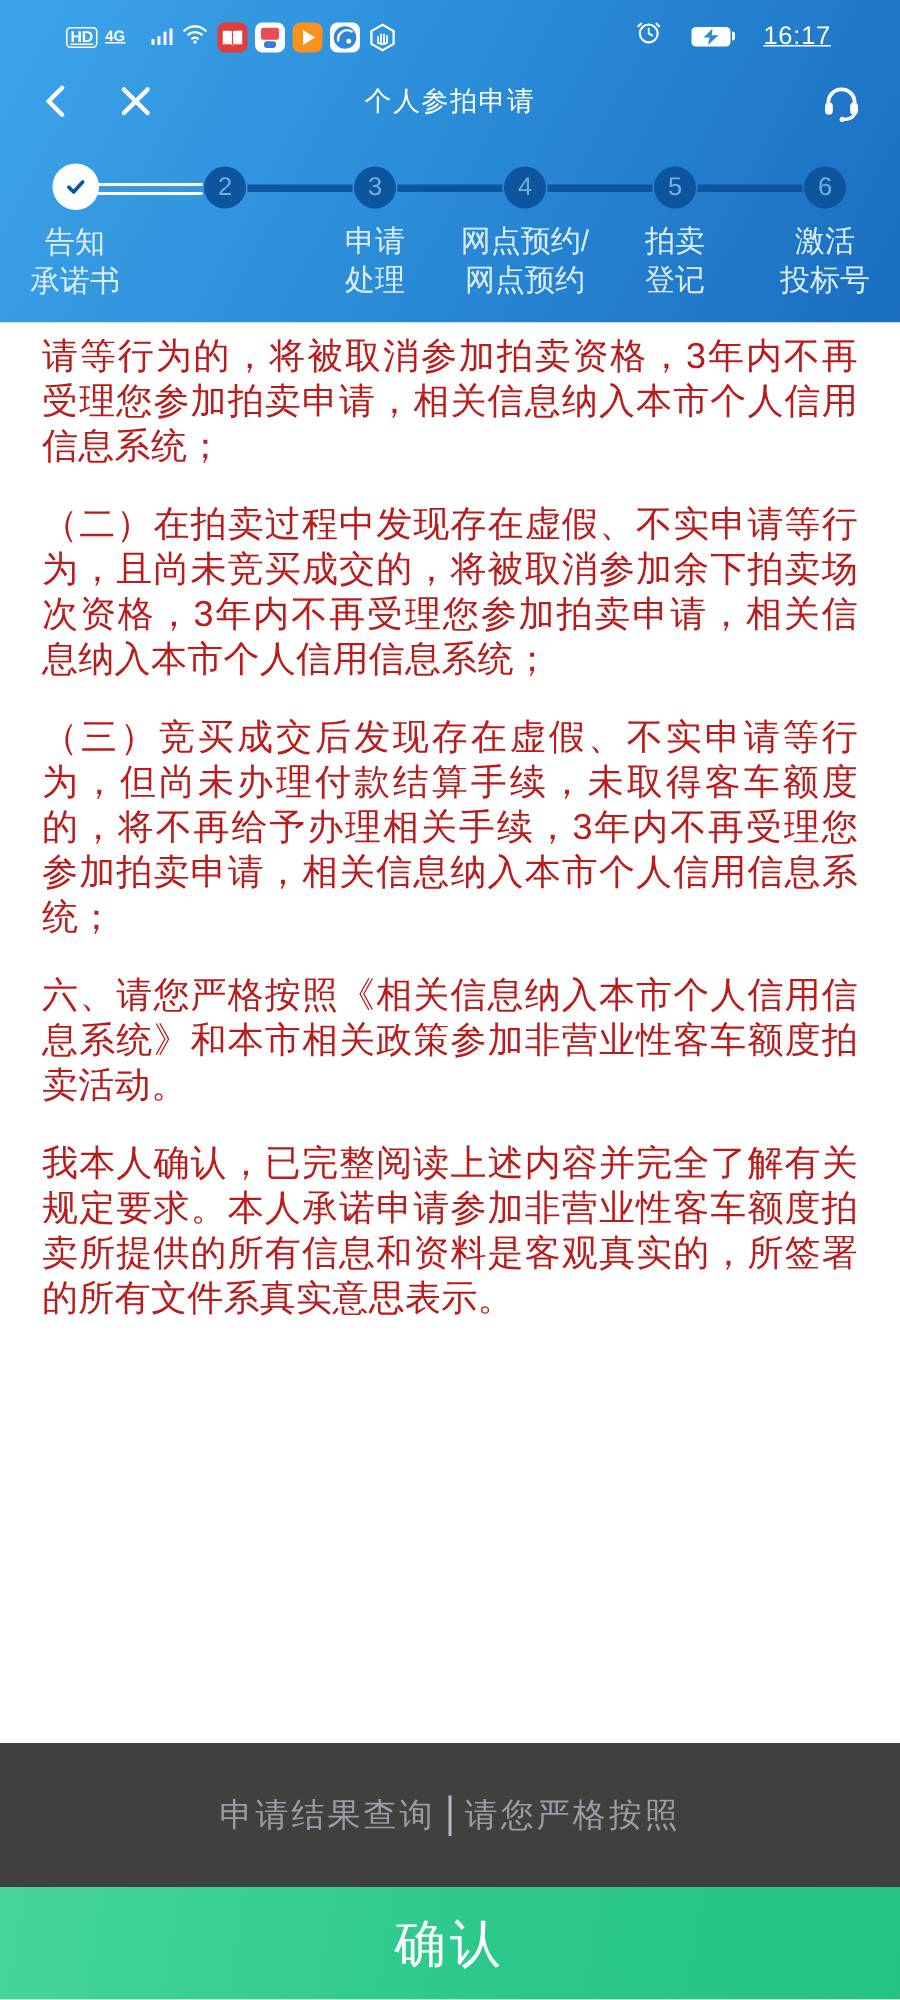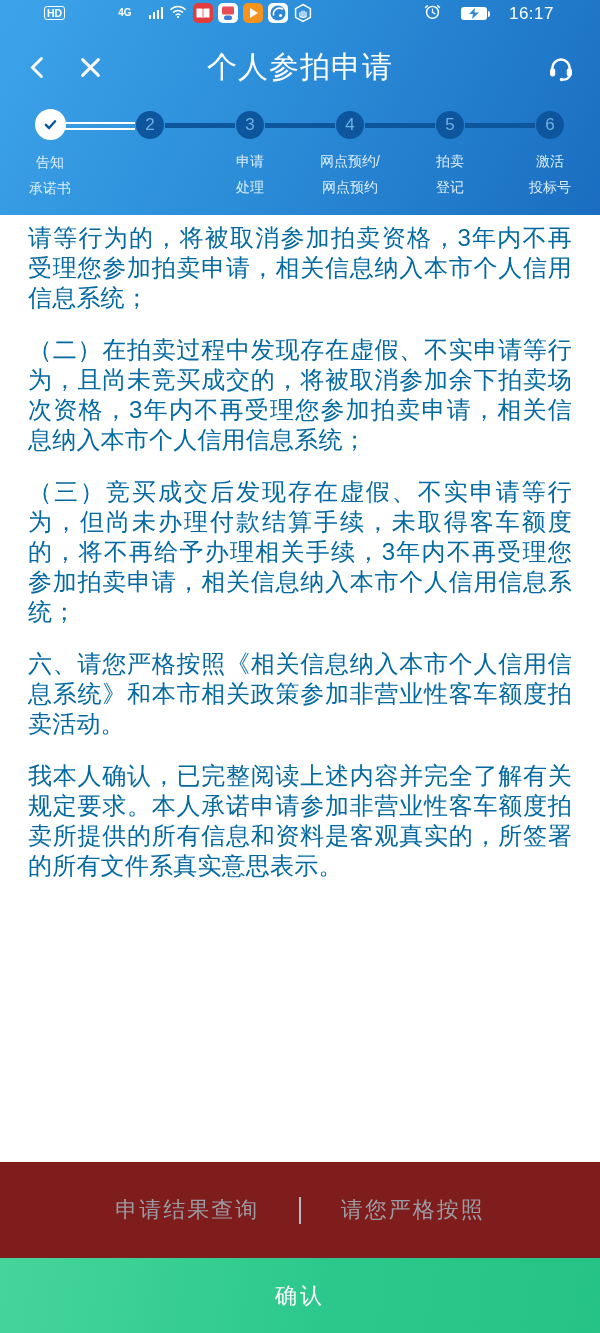--- a/index.html
+++ b/index.html
@@ -9,68 +9,68 @@
     display:flex; flex-direction:column; background:#fff;
   }
 
   
   .top-block {
     background:linear-gradient(118deg,#3da4ea 0%,#2b8cd8 48%,#1a6dc0 100%);
     color:#fff; flex:0 0 215px;
   }
 
   
-  .status-bar { height:36px; display:flex; align-items:flex-start; padding:2px 46px 0 44px; }
+  .status-bar { height:36px; display:flex; align-items:flex-end; padding:2px 46px 0 44px;text-decoration:underline; }
   .sb-left { display:flex; align-items:center; gap:5px; }
   .sb-right { margin-left:auto; display:flex; align-items:center; gap:19px; }
   .hd-badge { font-size:10.5px; font-weight:bold; border:1.5px solid #fff; border-radius:3px; padding:0 2px; line-height:12px; }
-  .net { display:flex; align-items:flex-end; gap:16px;margin-left:48px; }
+  .net { display:flex; align-items:flex-end; gap:16px; }
   .net-label { font-size:10px; font-weight:bold; margin-right:1px; align-self:flex-start; }
   .bars { display:flex; align-items:flex-end; gap:1.5px; }
   .bars i { display:block; width:2.5px; background:#fff; border-radius:0.5px; }
   .bars i:nth-child(1){height:4px}.bars i:nth-child(2){height:6.5px}.bars i:nth-child(3){height:9px}.bars i:nth-child(4){height:11.5px}
   .app-ic { width:20px; height:20px; border-radius:5px; display:inline-block; }
   .time { font-size:17px; letter-spacing:0.5px; }
   .battery { position:relative; width:26px; height:13px; background:#fff; border-radius:3px; margin-right:3px; }
   .battery::after { content:""; position:absolute; right:-3.5px; top:3.5px; width:2.5px; height:6px; background:#fff; border-radius:0 2px 2px 0; }
 
   
   .nav-bar { height:62px; display:flex; align-items:center; padding:0 24px; position:relative; }
-  .nav-title { position:absolute; left:0; right:0; text-align:center; font-size:30px; font-weight:500; letter-spacing:1px; }
+  .nav-title { position:absolute; left:0; right:0; text-align:center; font-size:18px; font-weight:500; letter-spacing:1px; }
   .nav-ic { display:flex; align-items:center; justify-content:center; z-index:2; cursor:pointer; }
   .nav-ic + .nav-ic { margin-left:26px; }
   .nav-right { margin-left:auto; }
 
   
   .stepper { display:flex; padding-top:10px; }
   .step { flex:1; position:relative; text-align:center; }
   .step::before { content:""; position:absolute; top:15px; height:5px;
     left:calc(-50% + 15px); right:calc(50% + 15px); background:#0d569e; }
   .step:first-child::before { display:none; }
   .step.conn-done::before { background:transparent; height:4px;
     border-top:2px solid #fff; border-bottom:2px solid #fff; top:14px; }
   .circle { position:relative; z-index:2; width:28px; height:28px; margin:3px auto 0;
     border-radius:50%; background:#0d569e; color:#6cadе0;
     display:flex; align-items:center; justify-content:center; font-size:17px; color:#6fb0e2; }
   .circle.done { width:31px; height:31px; background:#fff; margin-top:1px; }
-  .step-label { margin-top:9px; font-size:14px; line-height:26px; color:#ddeefb; }
+  .step-label { margin-top:9px; font-size:20px; line-height:26px; color:#ddeefb; }
 
   
   .content { flex:1 1 auto; overflow:hidden; background:#fff; padding:8px 28px 0; }
-  .content p { font-size:24px; line-height:30px; letter-spacing:0.2px; color:#0369a1;
+  .content p { font-size:24px; line-height:30px; letter-spacing:0.2px; color:#b91c1c;
     text-align:justify; margin-bottom:22px; }
 
   
-  .footer-links { flex:0 0 96px; background:#7f1d1d; display:flex; align-items:center; justify-content:center; gap:40px; }
+  .footer-links { flex:0 0 96px; background:#404040; display:flex; align-items:center; justify-content:center; gap:9px; }
   .footer-link { font-size:22px; color:#9b9ca4; letter-spacing:2px; cursor:pointer; }
   .v-divider { width:1.5px; height:27px; background:#b9b9c1; }
 
   .confirm-btn { flex:0 0 75px; border:none; width:100%; cursor:pointer;
     background:linear-gradient(100deg,#45d59a 0%,#2cc88b 55%,#25c385 100%);
-    color:#fff; font-size:22px; letter-spacing:3px; font-family:Liberation Serif, serif; }
+    color:#fff; font-size:34px; letter-spacing:3px; font-family:Liberation Serif, serif; }
 </style>
 </head>
 <body>
 
 <div class="top-block">
 
   <div class="status-bar">
     <div class="sb-left">
       <span class="hd-badge">HD</span>
       <span class="net">

